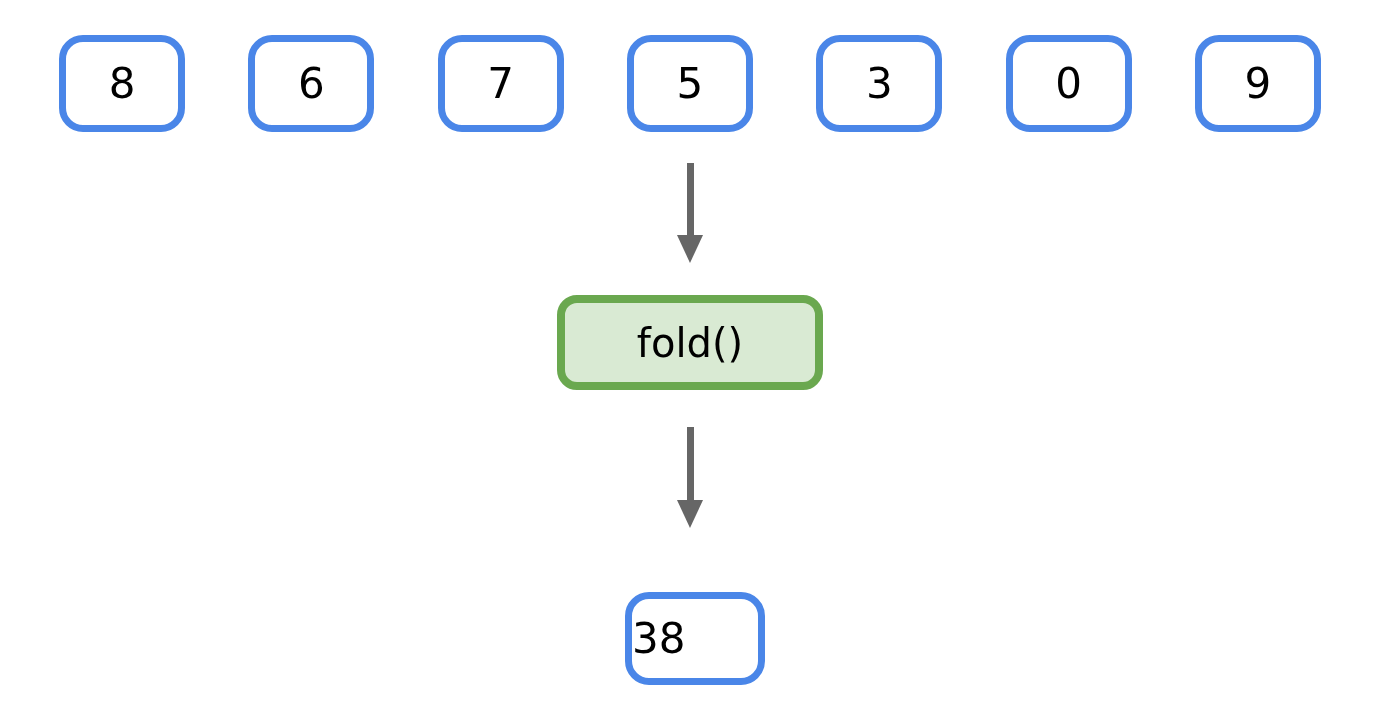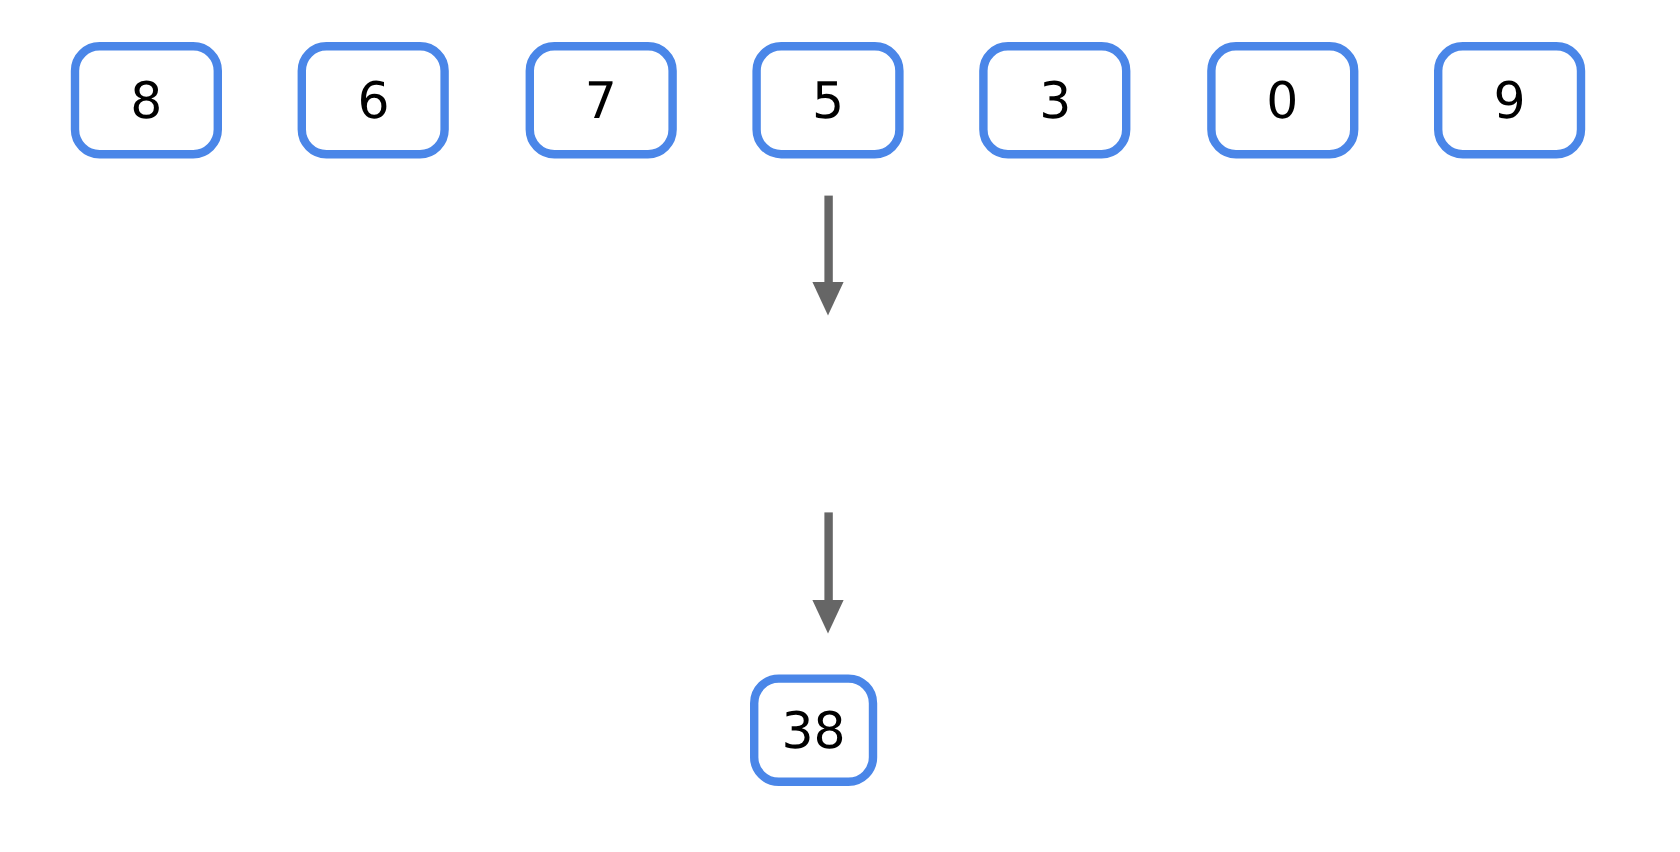--- a/index.html
+++ b/index.html
@@ -78,29 +78,28 @@
     border-radius: 20px;
     display: flex;
     align-items: center;
     justify-content: center;
     font-size: 40px;
     color: var(--text);
   }
   .result-box {
     position: absolute;
     left: 625px;
-    top: 562px;
-    width: 106px;
+    top: 592px;
+    width: 140px;
     height: 93px;
     background: var(--input-box-fill);
     border: 7px solid var(--input-box-border);
     border-radius: 24px;
     display: flex;
     align-items: center;
-    justify-content: center;
     font-size: 42px;
     color: var(--text);
   }
 </style>
 </head>
 <body>
 
 <div class="canvas">
 
   <div class="input-row">
@@ -125,20 +124,23 @@
     <div class="value-box">
       <span>9</span>
     </div>
   </div>
 
   <div class="arrow" id="arrow-1">
     <div class="arrow-shaft"></div>
     <div class="arrow-head"></div>
   </div>
 
+  <div class="operation-box">
+    <span>fold()</span>
+  </div>
 
   <div class="arrow" id="arrow-2">
     <div class="arrow-shaft"></div>
     <div class="arrow-head"></div>
   </div>
 
   <div class="result-box">
     <span>38</span>
   </div>
 

